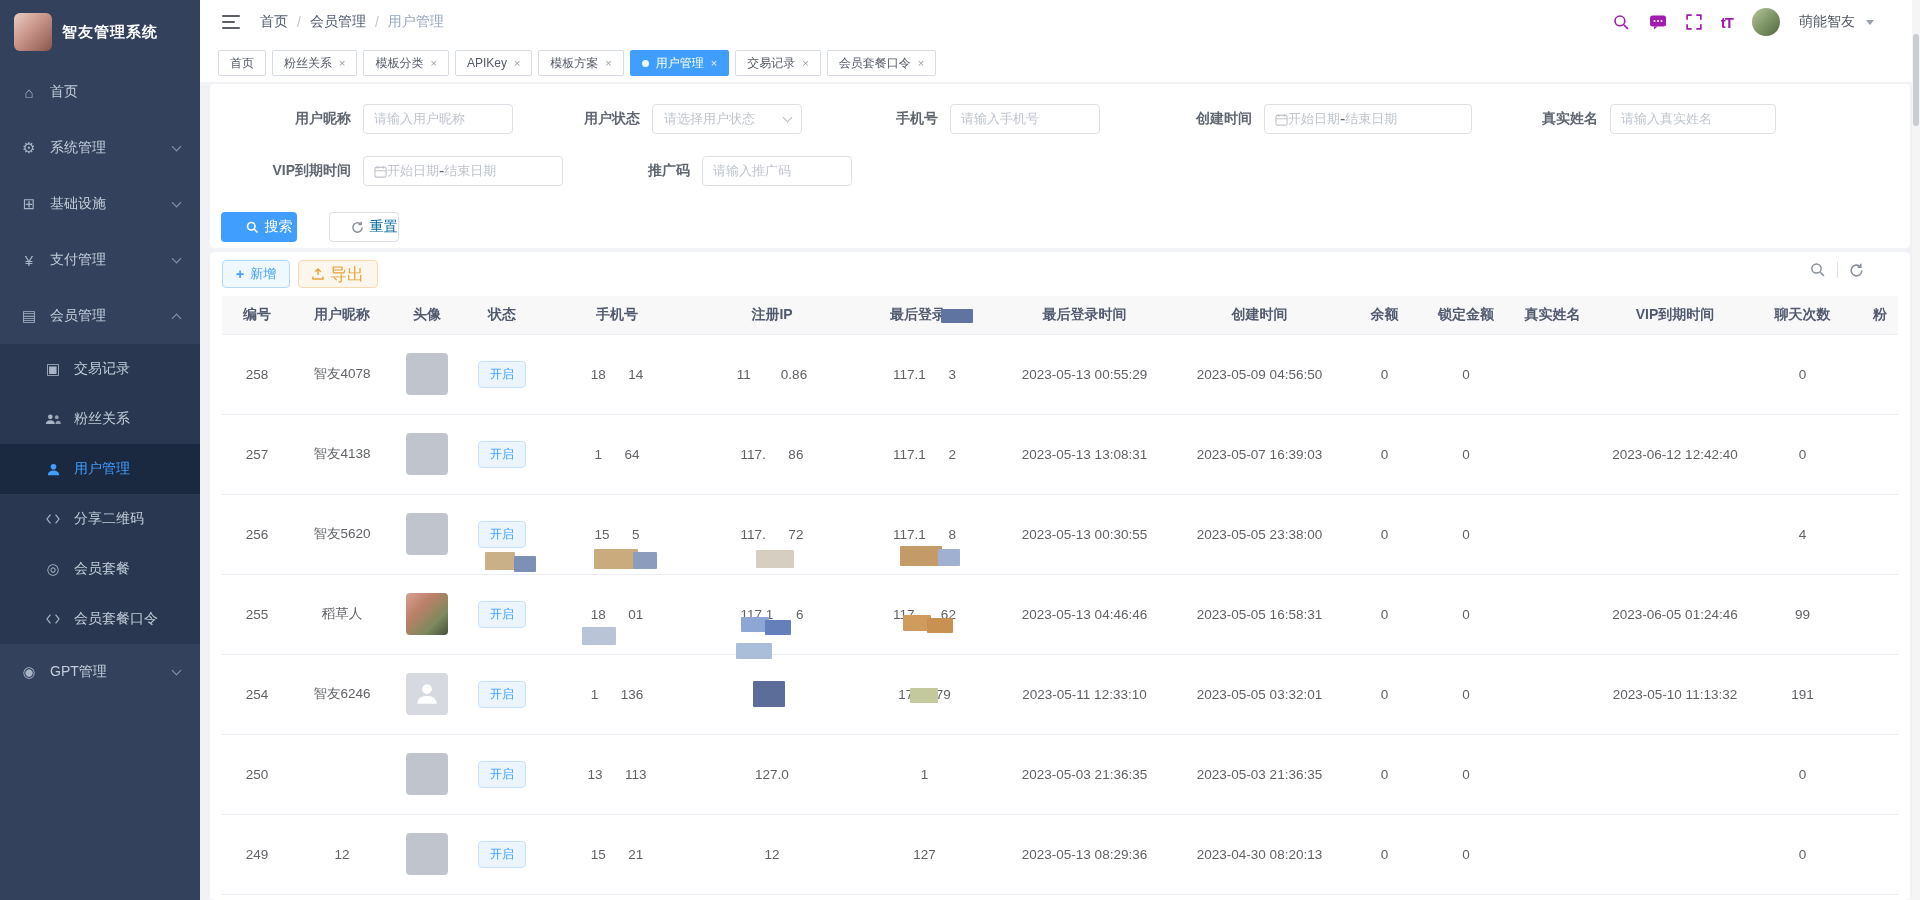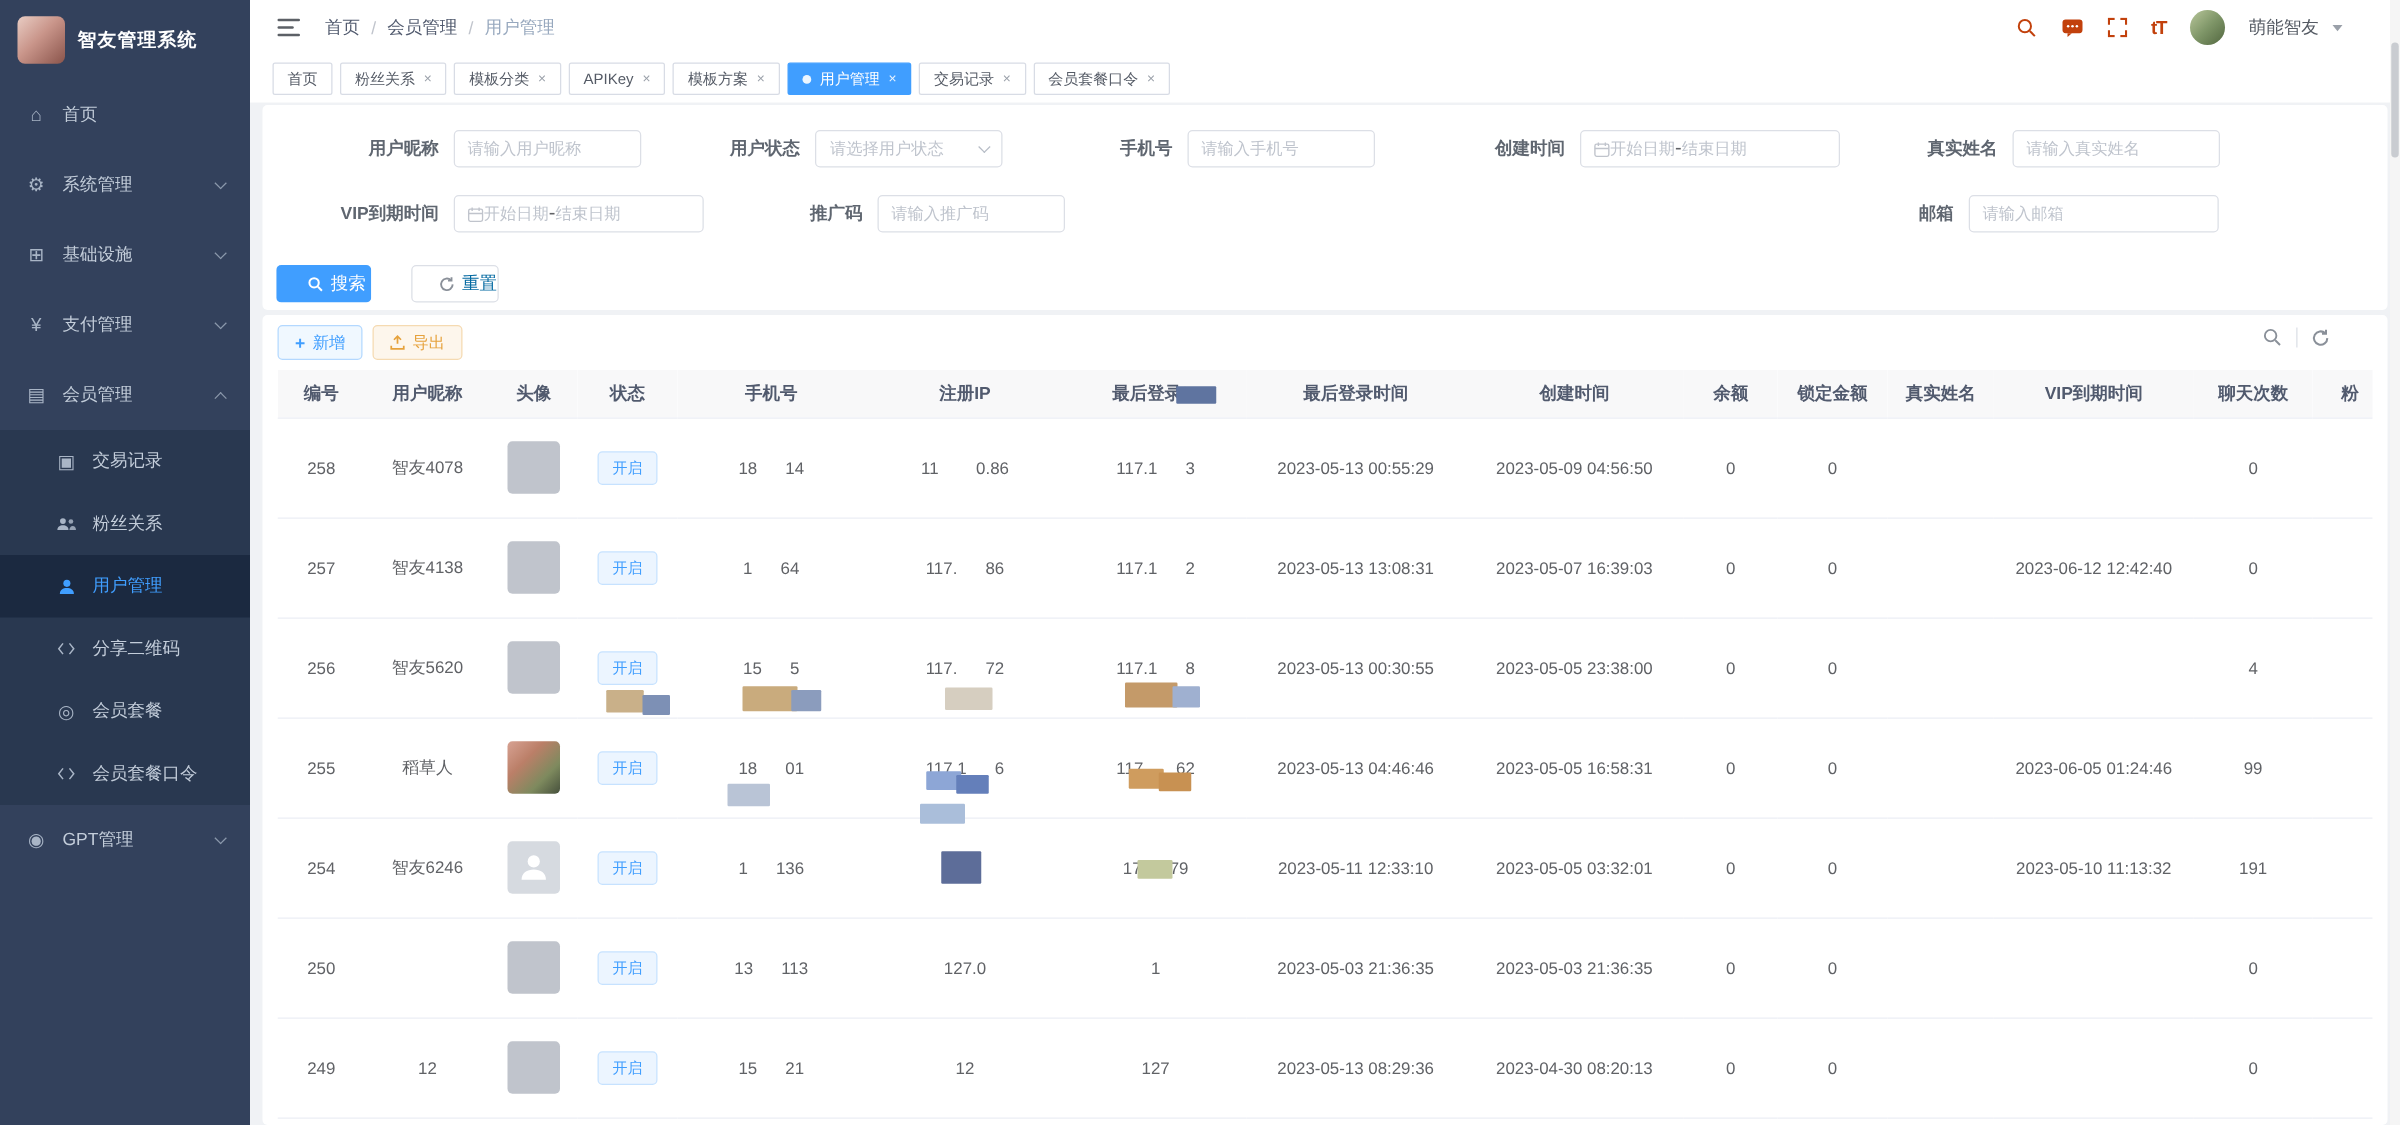--- a/index.html
+++ b/index.html
@@ -26,21 +26,21 @@
 
   
   .topbar { position:absolute; left:200px; top:0; width:1720px; height:44px; background:#fff; display:flex; align-items:center; padding:0 46px 0 22px; }
   .hamburger { width:18px; height:14px; display:flex; flex-direction:column; justify-content:space-between; cursor:pointer; }
   .hamburger i { display:block; height:2px; background:#5c6066; border-radius:1px; }
   .hamburger i:nth-child(2){ width:70%; }
   .breadcrumb { margin-left:20px; font-size:14px; color:#515a6e; flex:1; display:flex; align-items:center; }
   .breadcrumb em { font-style:normal; color:#c0c4cc; margin:0 9px; }
   .breadcrumb .cur { color:#97a8be; }
   .top-actions { display:flex; align-items:center; gap:19px; color:#5c6066; }
-  .tico { display:inline-flex; align-items:center; cursor:pointer; color:#c2410c; }
+  .tico { display:inline-flex; align-items:center; cursor:pointer; color:#a21caf; }
   .font-ic { font-size:15px; font-weight:bold; letter-spacing:-1px; }
   .tavatar { width:28px; height:28px; border-radius:50%;
     background:linear-gradient(135deg,#b9c79b 0%,#7f9668 50%,#51663f 100%); cursor:pointer; }
   .uname { font-size:14px; color:#545a63; cursor:pointer; }
   .caret { width:0; height:0; border-left:4px solid transparent; border-right:4px solid transparent; border-top:5px solid #9aa0a9; margin-left:-8px; cursor:pointer; }
 
   
   .tabbar { position:absolute; left:200px; top:44px; width:1720px; height:38px; background:#fff; padding:6px 0 0 18px; white-space:nowrap; }
   .tab { display:inline-flex; align-items:center; height:26px; padding:0 11px; margin-right:6px; border:1px solid #d8dce5; border-radius:2px; background:#fff; font-size:12px; color:#555b66; cursor:pointer; vertical-align:top; }
   .tab .tx { font-style:normal; font-size:11px; color:#9aa0a9; margin-left:7px; }
@@ -60,21 +60,21 @@
   .ctl .ph { color:#bfc4cd; font-size:13px; white-space:nowrap; overflow:hidden; }
   .ctl.select { cursor:pointer; justify-content:space-between; }
   .schev { width:7px; height:7px; border-left:1.2px solid #b6bcc6; border-bottom:1.2px solid #b6bcc6; transform:rotate(-45deg); margin-top:-3px; flex:none; }
   .cal-ic { color:#c0c4cc; display:inline-flex; flex:none; }
 
   
   .btn { display:inline-flex; align-items:center; justify-content:center; gap:6px; border-radius:4px; font-size:14px; cursor:pointer; border:1px solid transparent;padding-left:20px; }
   .btn-search { position:absolute; left:11px; top:128px; width:76px; height:30px; background:#409eff; color:#fff; }
   .btn-reset  { position:absolute; left:96px; top:128px; width:70px; height:30px; background:#fff; color:#0369a1; border-color:#dcdfe6;margin-left:23px; }
   .btn-add    { position:absolute; left:12px; top:8px; height:28px; padding:0 13px; background:#f0f8ff; color:#409eff; border-color:#b3d8ff; font-size:13px; }
-  .btn-export { position:absolute; left:88px; top:8px; height:28px; padding:0 13px; background:#fdf6ec; color:#e6a23c; border-color:#f5dab1; font-size:13px; }
+  .btn-export { position:absolute; left:88px; top:8px; height:28px; padding:0 13px; background:#fdf6ec; color:#e6a23c; border-color:#f5dab1; font-size:17px; }
   .plus { font-size:14px; font-weight:bold; }
   .tool-right { position:absolute; right:46px; top:10px; display:flex; align-items:center; gap:11px; color:#8a9099; }
   .tool-right .vdiv { width:1px; height:16px; background:#dcdfe6; }
   .icon-btn { display:inline-flex; cursor:pointer; color:#8a9099; }
 
   
   .twrap { position:absolute; left:12px; top:44px; width:1676px; bottom:0; overflow:hidden; }
   table { border-collapse:collapse; table-layout:fixed; width:1688px; }
   th { height:38px; background:#f8f8f9; color:#515a6e; font-size:14px; font-weight:bold; text-align:center; border-bottom:1px solid #ebeef5; white-space:nowrap; overflow:hidden; }
   td { height:80px; text-align:center; font-size:13.5px; color:#606266; border-bottom:1px solid #ebeef5; white-space:nowrap; overflow:hidden; background:#fff; }
@@ -311,26 +311,20 @@
           </span>
           <span class="ph">开始日期</span>
           <span class="dash">-</span>
           <span class="ph">结束日期</span>
         </div>
       </div>
       <div class="fgroup" style="left: 412px; top: 72px;">
         <span class="flabel" style="width: 68px;">推广码</span>
         <div class="ctl input" style="width: 150px;">
           <span class="ph">请输入推广码</span>
-        </div>
-      </div>
-      <div class="fgroup" style="left: 1308px; top: 72px;">
-        <span class="flabel" style="width: 45px;">邮箱</span>
-        <div class="ctl input" style="width: 200px;">
-          <span class="ph">请输入邮箱</span>
         </div>
       </div>
     </section>
 
   <section class="card table-card">
     <button class="btn btn-add">
       <span class="plus">+</span>
       <span>新增</span>
     </button>
     <button class="btn btn-export">

